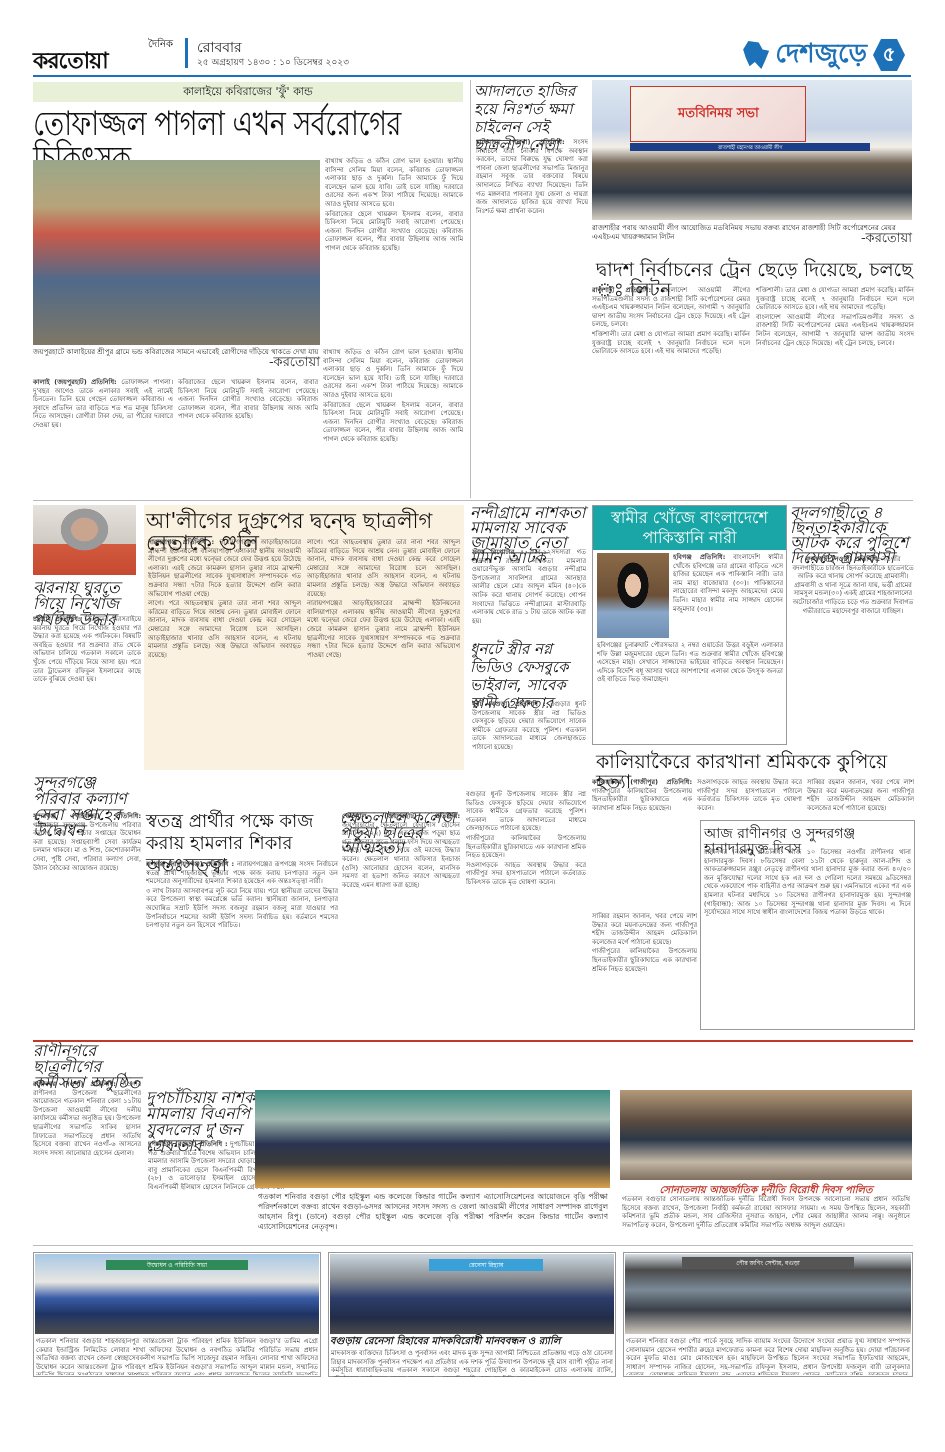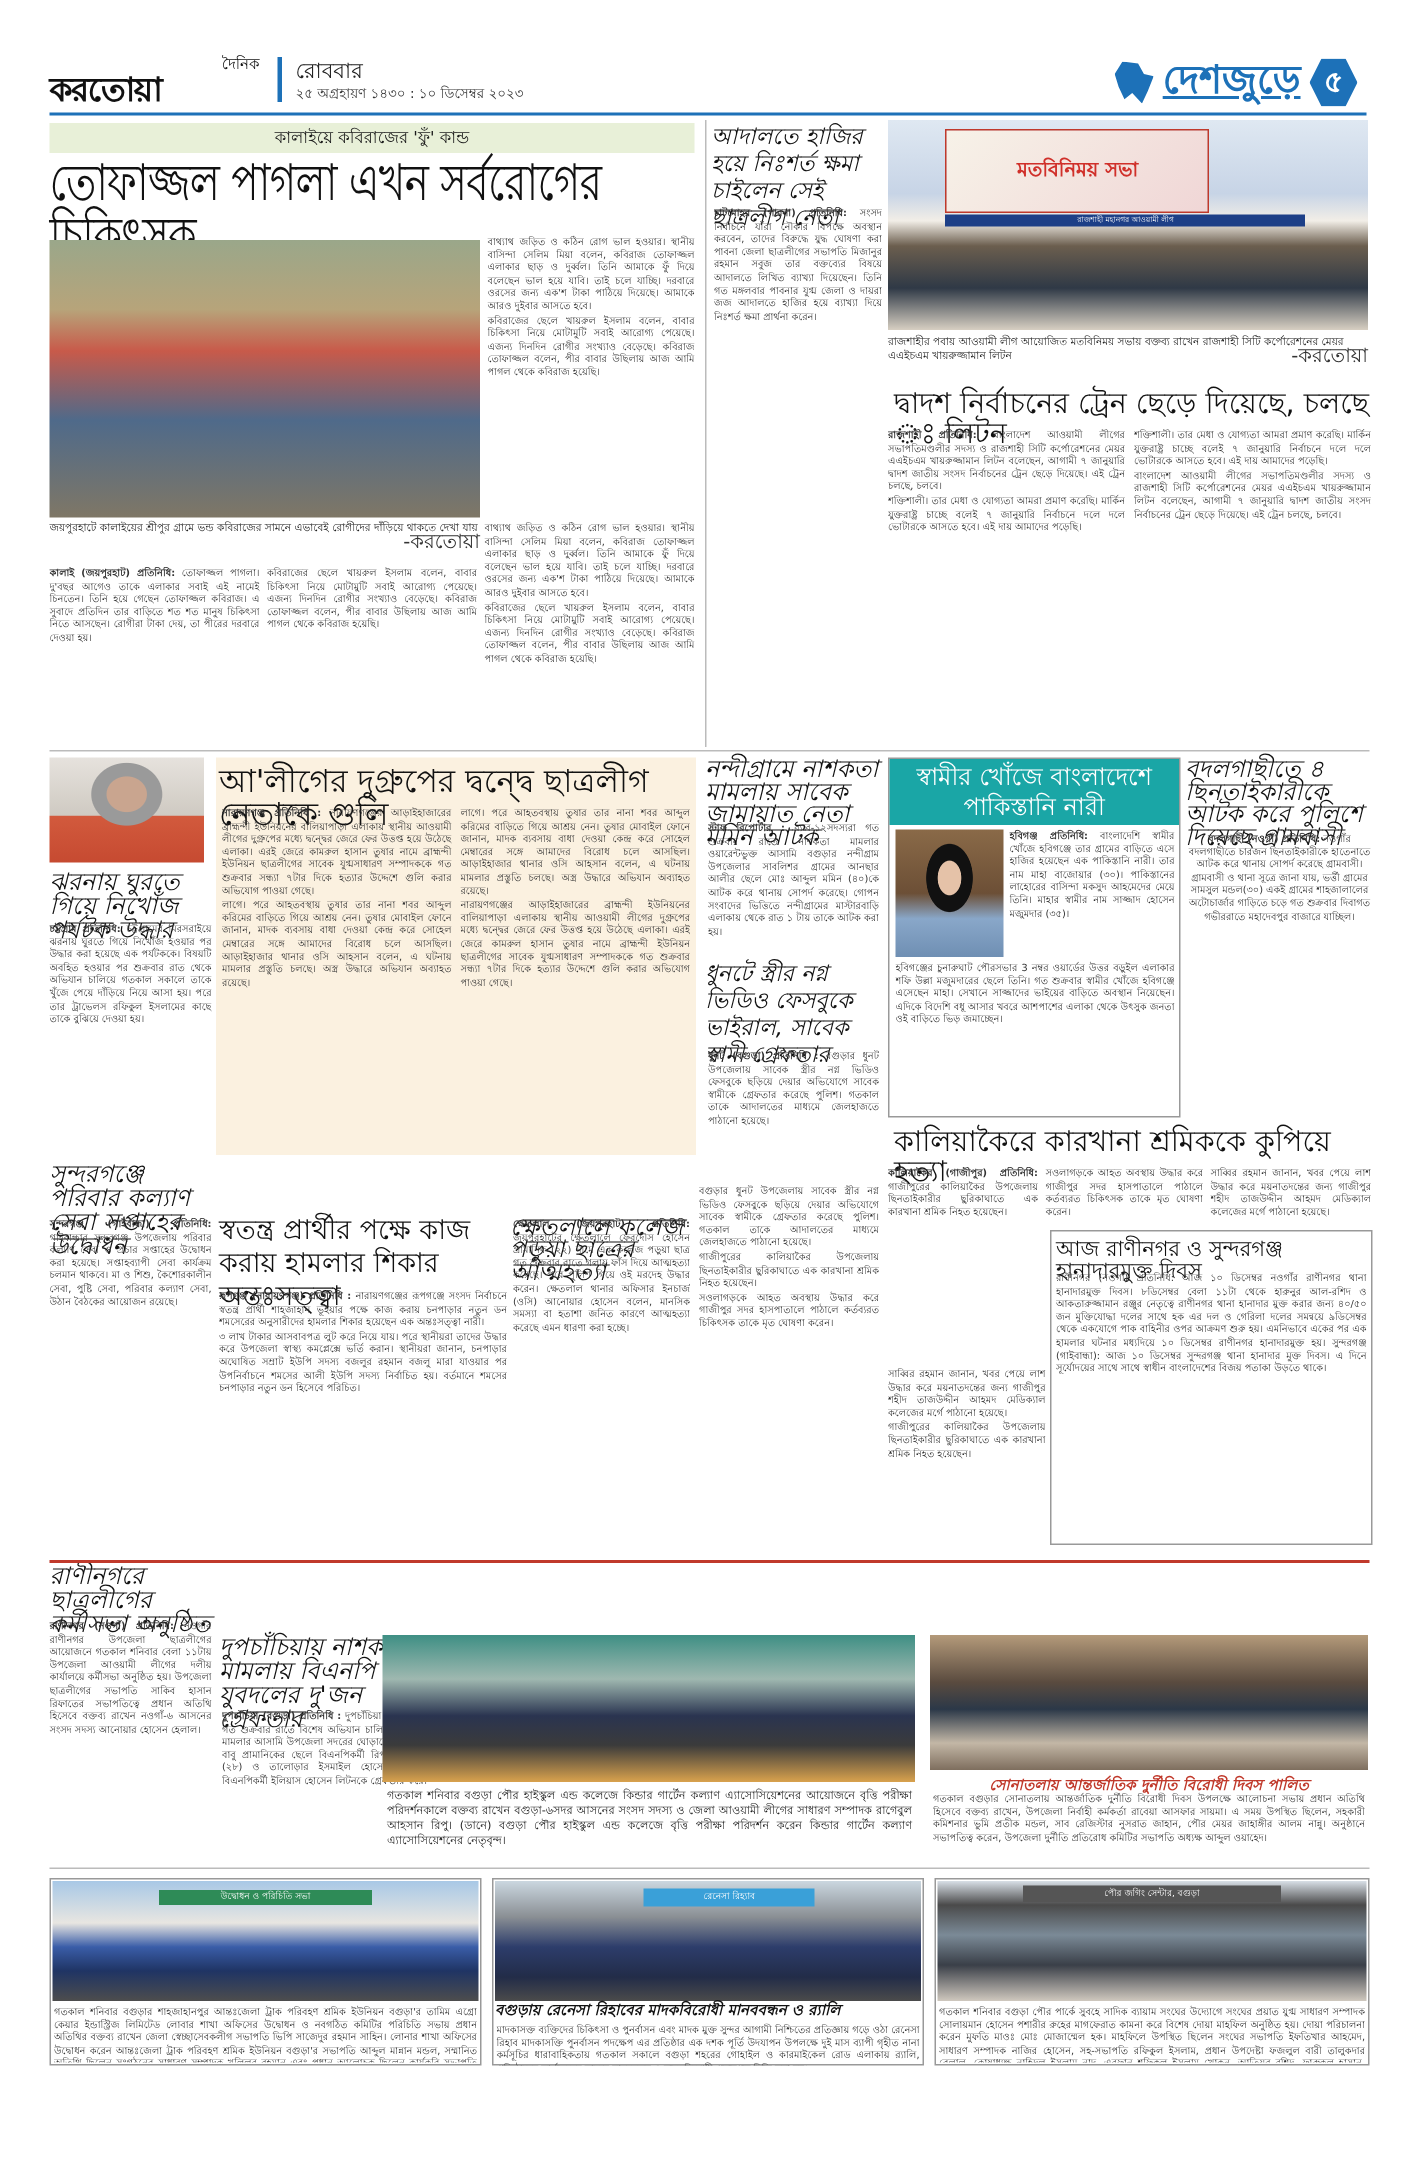--- a/index.html
+++ b/index.html
@@ -6,21 +6,21 @@
   html, body { width: 945px; height: 1452px; background: #ffffff; overflow: hidden; }
   body { font-family: "DejaVu Sans", sans-serif; color: #1a1a1a; position: relative; }
   .abs { position: absolute; }
   .masthead-logo { left: 33px; top: 38px; width: 140px; height: 30px; }
   .logo-small { font-size: 10px; font-weight: normal; text-align: right; line-height: 11px; color:#111; }
   .logo-big { font-size: 22px; font-weight: 900; letter-spacing: -1px; line-height: 22px; color:#111; font-family: "DejaVu Serif", serif; }
   .mast-sep { left: 185px; top: 38px; width: 3px; height: 30px; background: #1d71b8; }
   .mast-day { left: 197px; top: 36px; font-size: 14px; color: #222; }
   .mast-date { left: 197px; top: 55px; font-size: 9px; color: #333; }
   .mast-right { right: 40px; top: 33px; display: flex; align-items: center; gap: 6px; }
-  .section-title { font-size: 26px; font-weight: bold; color: #1d71b8; font-family: "DejaVu Serif", serif; text-decoration: underline; }
+  .section-title { font-size: 26px; font-weight: bold; color: #1d71b8; font-family: "DejaVu Serif", serif; }
   .map-icon { width: 26px; height: 28px; background: #1d71b8; clip-path: polygon(20% 0, 60% 5%, 75% 30%, 100% 35%, 85% 70%, 70% 100%, 45% 75%, 25% 90%, 10% 60%, 0 30%); }
   .page-num { width: 32px; height: 32px; background: #1d71b8; color: #fff; font-weight: bold; font-size: 20px; display:flex; align-items:center; justify-content:center; clip-path: polygon(25% 0,75% 0,100% 50%,75% 100%,25% 100%,0 50%); }
   .rule-top { left: 33px; top: 75px; width: 878px; height: 2px; background: #1d71b8; }
 
   .kicker-band { left: 33px; top: 82px; width: 430px; height: 20px; background: #e8f0d8; font-size: 11px; text-align: center; line-height: 20px; }
   .headline { font-family: "DejaVu Sans", sans-serif; color: #111; line-height: 1.05; }
   .h-xl { font-size: 27px; font-weight: normal; letter-spacing: -0.5px; transform: scaleY(1.25); transform-origin: left top; }
   .h-l { font-size: 20px; }
   .h-m { font-size: 15px; }
   .h-s { font-size: 16px; }
@@ -148,21 +148,21 @@
   <p><b>ধুনট (বগুড়া) প্রতিনিধি :</b> <span>বগুড়ার ধুনট উপজেলায় সাবেক স্ত্রীর নগ্ন ভিডিও ফেসবুকে ছড়িয়ে দেয়ার অভিযোগে সাবেক স্বামীকে গ্রেফতার করেছে পুলিশ। গতকাল তাকে আদালতের মাধ্যমে জেলহাজতে পাঠানো হয়েছে।</span></p>
 </div>
 
 <div class="abs box-border" style="left:592px; top:505px; width:195px; height:240px;"></div>
 <div class="abs teal-head" style="left:593px; top:506px; width:193px;">স্বামীর খোঁজে বাংলাদেশে পাকিস্তানি নারী</div>
 <div class="photo ph-woman" style="left:597px; top:553px; width:72px; height:85px;"></div>
 <div class="abs body-text" style="left:673px; top:553px; width:110px; height:85px;">
   <p><b>হবিগঞ্জ প্রতিনিধি:</b> <span>বাংলাদেশি স্বামীর খোঁজে হবিগঞ্জে তার গ্রামের বাড়িতে এসে হাজির হয়েছেন এক পাকিস্তানি নারী। তার নাম মাহা বাজোয়ার (৩০)। পাকিস্তানের লাহোরের বাসিন্দা মকসুদ আহমেদের মেয়ে তিনি। মাহার স্বামীর নাম সাজ্জাদ হোসেন মজুমদার (৩৫)।</span></p>
 </div>
 <div class="abs body-text" style="left:597px; top:641px; width:186px; height:100px;">
-  <p>হবিগঞ্জের চুনারুঘাট পৌরসভার 3 নম্বর ওয়ার্ডের উত্তর বড়ুইল এলাকার শফি উল্লা মজুমদারের ছেলে তিনি। গত শুক্রবার স্বামীর খোঁজে হবিগঞ্জে এসেছেন মাহা। সেখানে সাজ্জাদের ভাইয়ের বাড়িতে অবস্থান নিয়েছেন। এদিকে বিদেশি বধূ আসার খবরে আশপাশের এলাকা থেকে উৎসুক জনতা ওই বাড়িতে ভিড় জমাচ্ছেন।</p>
+  <p>হবিগঞ্জের চুনারুঘাট পৌরসভার ২ নম্বর ওয়ার্ডের উত্তর বড়ুইল এলাকার শফি উল্লা মজুমদারের ছেলে তিনি। গত শুক্রবার স্বামীর খোঁজে হবিগঞ্জে এসেছেন মাহা। সেখানে সাজ্জাদের ভাইয়ের বাড়িতে অবস্থান নিয়েছেন। এদিকে বিদেশি বধূ আসার খবরে আশপাশের এলাকা থেকে উৎসুক জনতা ওই বাড়িতে ভিড় জমাচ্ছেন।</p>
 </div>
 
 <div class="abs headline h-s h-italic center" style="left:790px; top:505px; width:124px; line-height:15px;">বদলগাছীতে ৪ ছিনতাইকারীকে আটক করে পুলিশে দিয়েছে গ্রামবাসী</div>
 <div class="abs body-text" style="left:792px; top:555px; width:122px; height:190px; text-align:center;">
   <p><b>বদলগাছী (নওগাঁ) প্রতিনিধি:</b> <span>নওগাঁর বদলগাছীতে চারজন ছিনতাইকারীকে হাতেনাতে আটক করে থানায় সোপর্দ করেছে গ্রামবাসী। গ্রামবাসী ও থানা সূত্রে জানা যায়, ভর্ত্তী গ্রামের সামসুল মন্ডল(৩০) একই গ্রামের শাহজালালের অটোচার্জার গাড়িতে চড়ে গত শুক্রবার দিবাগত গভীররাতে মহাদেবপুর বাজারে যাচ্ছিল।</span></p>
 </div>
 
 <div class="abs headline h-l" style="left:596px; top:752px; width:318px; font-size:19px;">কালিয়াকৈরে কারখানা শ্রমিককে কুপিয়ে হত্যা</div>
 <div class="abs body-text" style="left:592px; top:778px; width:100px; height:130px;">
   <p><b>কালিয়াকৈর (গাজীপুর) প্রতিনিধি:</b> <span>গাজীপুরের কালিয়াকৈর উপজেলায় ছিনতাইকারীর ছুরিকাঘাতে এক কারখানা শ্রমিক নিহত হয়েছেন।</span></p>

